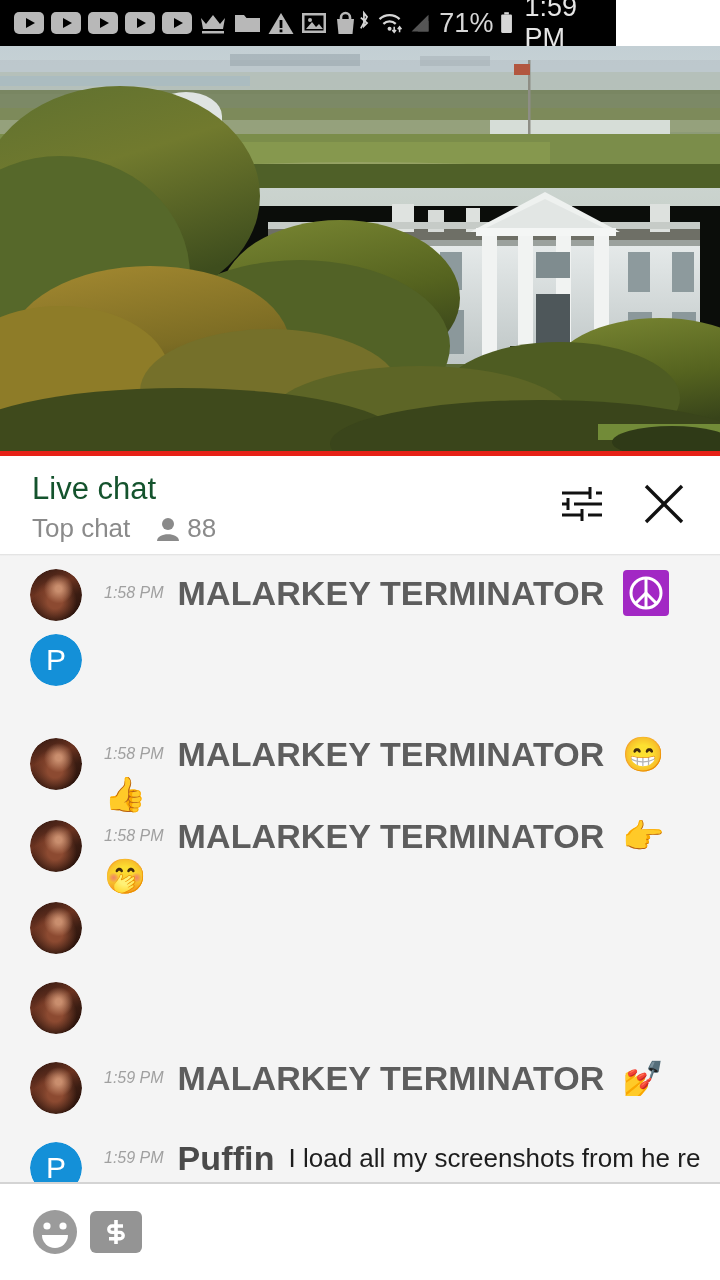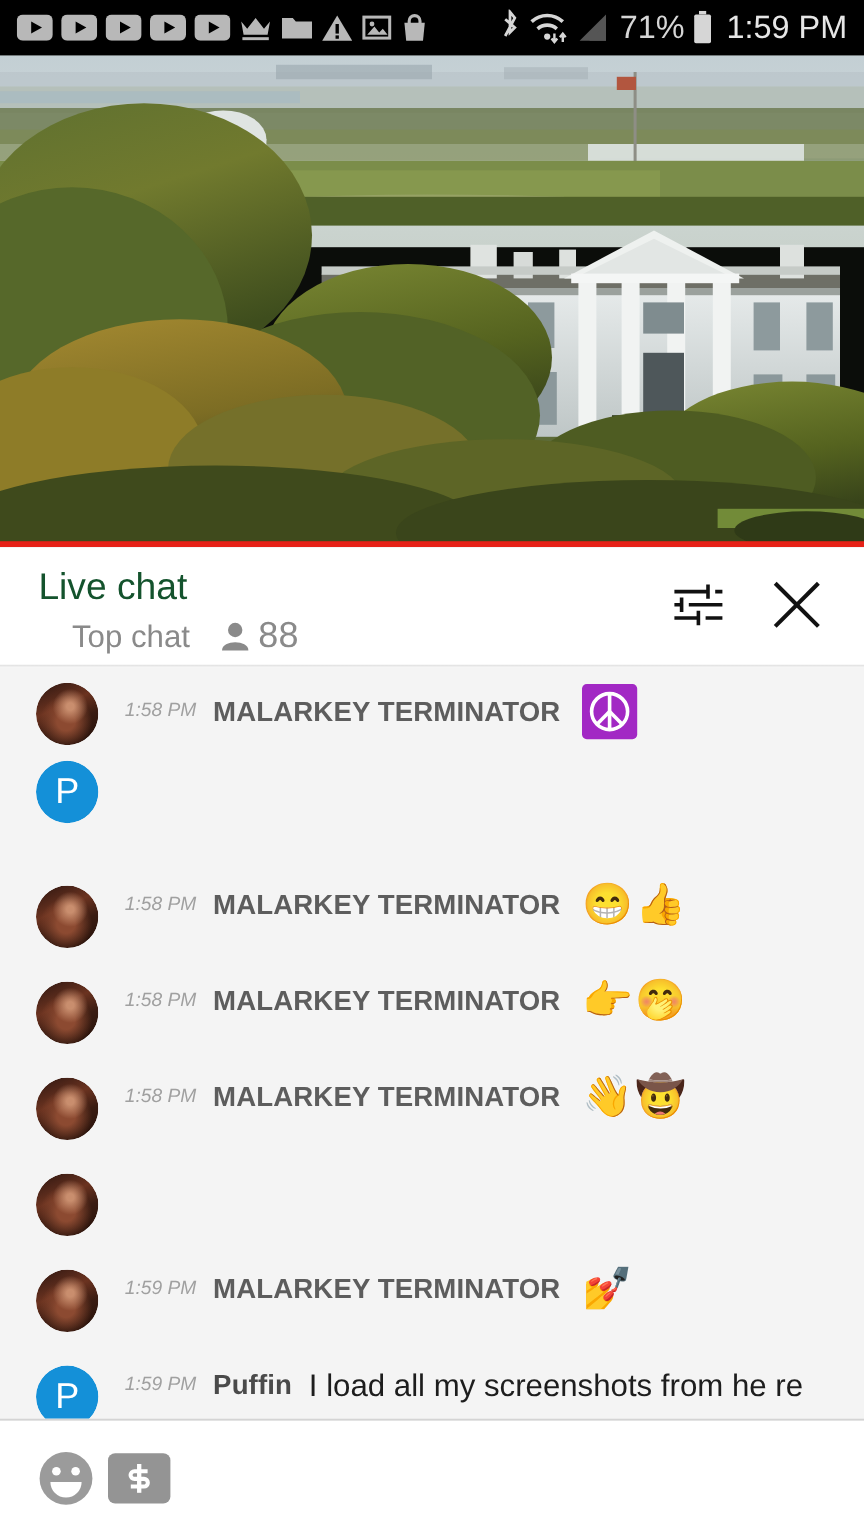--- a/index.html
+++ b/index.html
@@ -5,21 +5,21 @@
   * { box-sizing: border-box; margin: 0; padding: 0; }
   html, body {
     width: 720px; height: 1280px;
     background: #ffffff;
     font-family: "Liberation Sans", sans-serif;
     overflow: hidden;
   }
 
   
   .status-bar {
-    height: 46px; width: 720px;
+    height: 46px; width: 616px;
     background: #000000;
     display: flex; align-items: center;
     padding: 0 14px;
   }
   .status-left { display: flex; align-items: center; gap: 7px; flex: 1; }
   .status-right { display: flex; align-items: center; gap: 7px; }
   .sicon { fill: #b8b8b8; display: block; }
   .battery-pct { color: #d6d6d6; font-size: 27px; margin-left: 2px; }
   .clock { color: #e6e6e6; font-size: 27px; margin-left: 4px; }
 
@@ -36,24 +36,24 @@
   .chat-header {
     position: relative;
     height: 100px; width: 720px; background: #ffffff;
     padding: 10px 22px 0 32px;
     display: flex; align-items: flex-start;
   }
   .chat-header-texts { flex: 1; padding-top: 4px; }
   .chat-title {
     font-size: 31px; color: #14532d; font-weight: 400; line-height: 38px;
   }
-  .chat-subrow { display: flex; align-items: center; margin-top: 5px; margin-left: 28px; }
+  .chat-subrow { display: flex; align-items: center; margin-top: 5px; }
   .chat-subtitle { font-size: 26px; color: #8a8a8a; font-weight: 400; }
   .viewer-group { display: flex; align-items: center; margin-left: 26px; }
-  .viewer-count { font-size: 30px; color: #8a8a8a; margin-left: 7px; }
+  .viewer-count { font-size: 26px; color: #8a8a8a; margin-left: 7px; }
   .header-actions { display: flex; align-items: center; gap: 34px; padding-top: 14px; padding-right: 10px; }
   .hdr-btn { width: 48px; height: 48px; display: flex; align-items: center; justify-content: center; }
   .header-shadow {
     position: absolute; left: 0; bottom: -1px; width: 720px; height: 3px;
     background: linear-gradient(to bottom, rgba(0,0,0,0.13), rgba(0,0,0,0));
   }
 
   
   .chat-list {
     width: 720px; height: 626px; background: #f4f4f4;
@@ -85,21 +85,21 @@
     flex: 1; padding-left: 22px; padding-top: 2px;
     font-size: 0;
   }
   .msg-line {
     line-height: 40px;
   }
   .msg-time {
     font-size: 16px; color: #a0a0a0; vertical-align: middle; font-style: italic;
   }
   .msg-author {
-    font-size: 23px; color: #5d5d5d; font-weight: bold;
+    font-size: 34px; color: #5d5d5d; font-weight: bold;
     margin-left: 14px; vertical-align: middle; letter-spacing: 0.1px;
   }
   .msg-author.puffin { color: #4a4a4a; }
   .msg-text {
     font-size: 26px; color: #1d1d1d; vertical-align: middle;
     margin-left: 14px;
   }
   .msg-emoji {
     font-size: 34px; vertical-align: middle; margin-left: 18px;
     letter-spacing: 2px;
@@ -419,27 +419,20 @@
         <span class="msg-author">MALARKEY TERMINATOR</span>
         <span class="msg-emoji">👉🤭</span>
       </div>
     </div>
   </div>
 
   <div class="msg">
     <div class="msg-avatar">
         <div class="avatar-photo"></div>
       </div>
-    <div class="msg-body">
-      <div class="msg-line">
-        <span class="msg-time">1:58 PM</span>
-        <span class="msg-author">MALARKEY TERMINATOR</span>
-        <span class="msg-emoji">👋🤠</span>
-      </div>
-    </div>
   </div>
 
   <div class="msg">
     <div class="msg-avatar">
         <div class="avatar-photo"></div>
       </div>
   </div>
 
   <div class="msg">
     <div class="msg-avatar">

